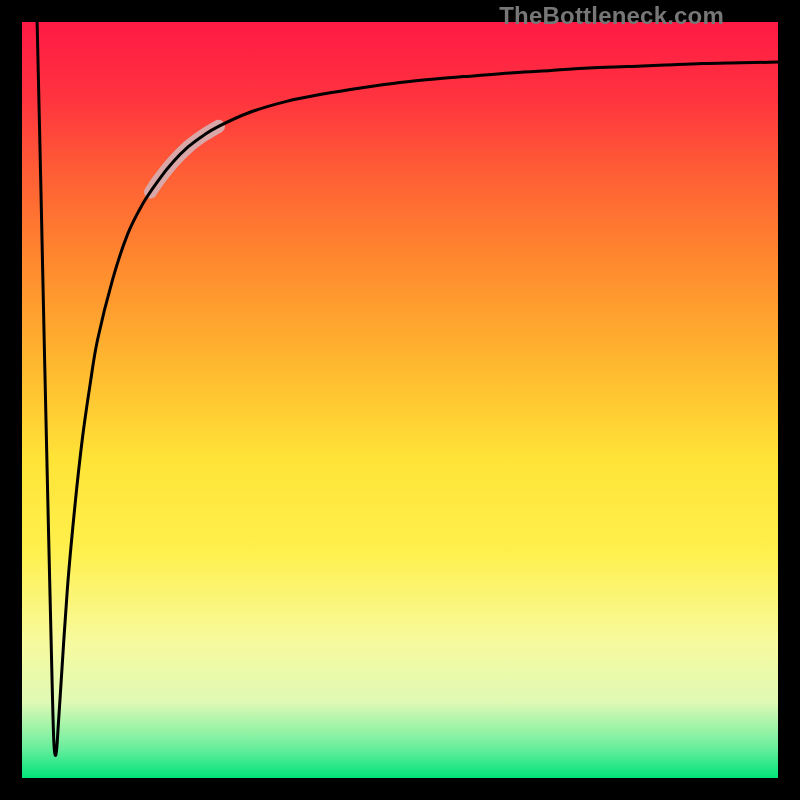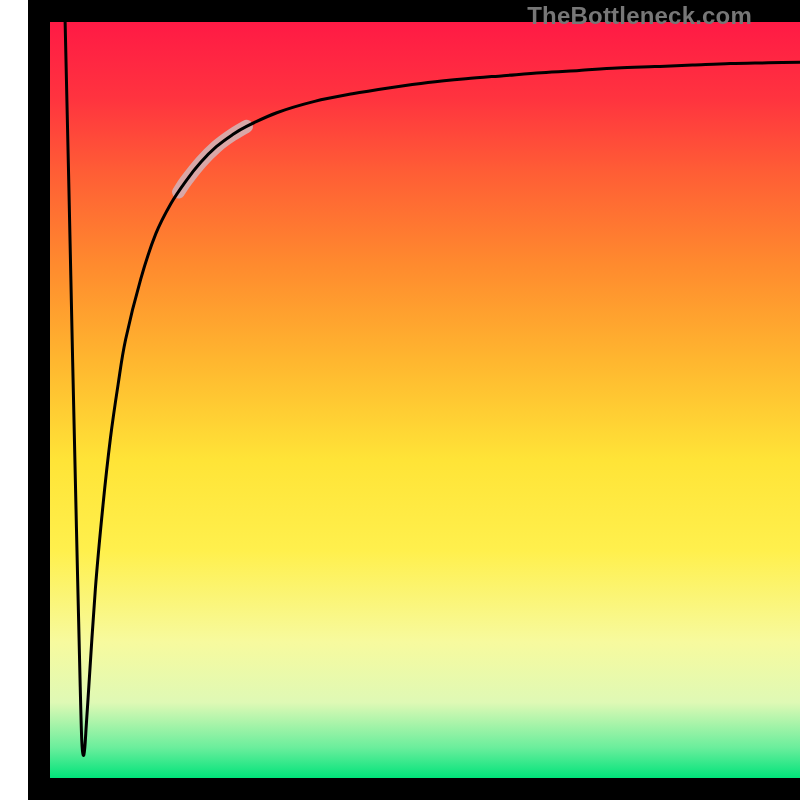--- a/index.html
+++ b/index.html
@@ -8,21 +8,20 @@
     width: 800px;
     height: 800px;
     background: #ffffff;
     font-family: Arial, Helvetica, sans-serif;
     overflow: hidden;
   }
   .chart-wrap {
     position: relative;
     width: 732px;
     height: 800px;
-    padding-left: 28px;
   }
   .watermark {
     position: absolute;
     top: 2px;
     right: 8px;
     font-size: 24px;
     font-weight: 600;
     color: #777777;
     letter-spacing: 0.2px;
     user-select: none;

